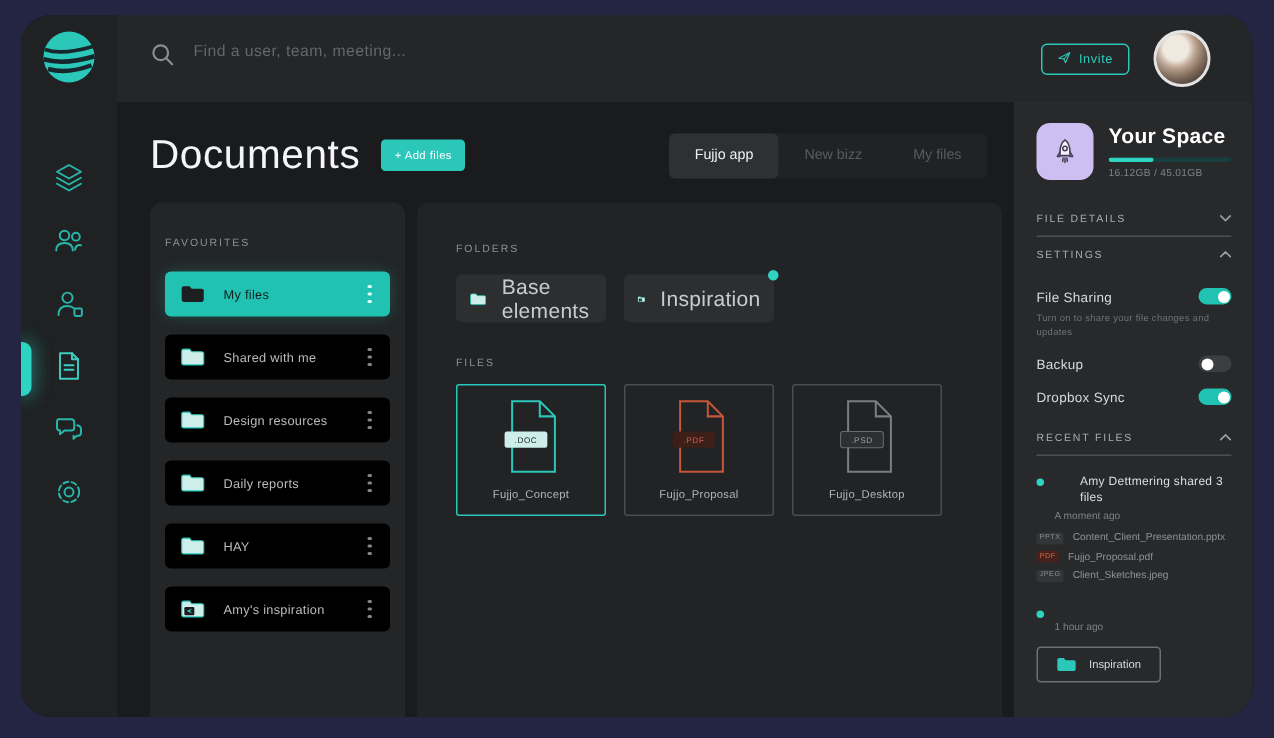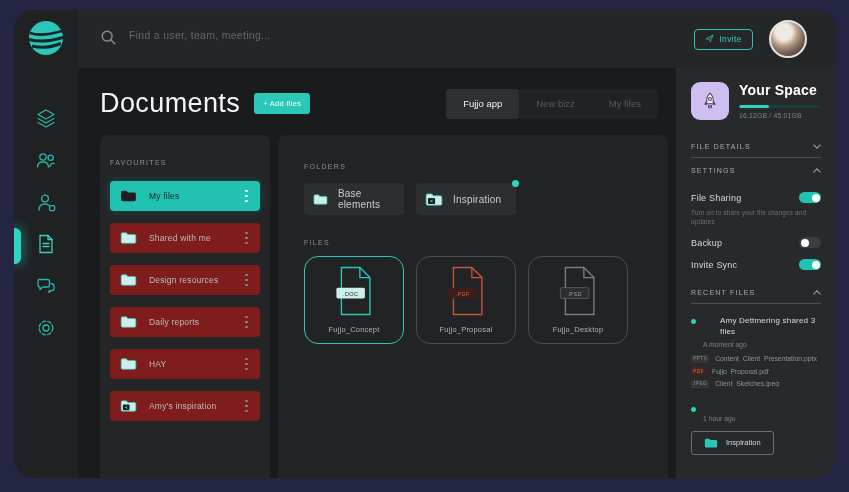--- a/index.html
+++ b/index.html
@@ -33,38 +33,38 @@
   .add-btn{margin-left:14px;background:#2bc7b9;color:#fdfefe;font-size:7.5px;letter-spacing:.3px;padding:6px 9px;border-radius:3px;border:none;cursor:pointer}
   .tabs{margin-left:auto;background:#202224;border-radius:4px;display:flex;height:30px;align-items:stretch}
   .tab{font-size:9.5px;color:#595c5f;display:flex;align-items:center;padding:0 17px;cursor:pointer;border-radius:4px}
   .tab.active{background:#2e3032;color:#f0f1f2}
 
   .panels{display:flex;gap:8px;margin:16px 8px 0 22px;flex:1;min-height:0}
   .sec-label{font-size:7px;color:#8d9093;letter-spacing:1.3px}
 
   
   .fav-panel{width:170px;background:#232527;border-radius:8px 8px 0 0;padding:16px 10px 0;flex-shrink:0}
-  .fav-row{height:30px;background:#7f1d1d;border-radius:4px;display:flex;align-items:center;padding:0 9px 0 10px;margin-top:12px;cursor:pointer}
+  .fav-row{height:30px;background:#000000;border-radius:4px;display:flex;align-items:center;padding:0 9px 0 10px;margin-top:12px;cursor:pointer}
   .fav-row.active{background:#21c2b2;box-shadow:0 0 10px rgba(33,194,178,.25)}
   .fav-label{font-size:8.5px;color:#b9bcbe;margin-left:12px;letter-spacing:.2px}
   .fav-row.active .fav-label{color:#15211f}
   .kebab{margin-left:auto;display:flex;flex-direction:column;gap:2.4px;padding:3px;cursor:pointer}
   .kebab i{width:2.6px;height:2.6px;border-radius:50%;background:#85888b}
   .fav-row.active .kebab i{background:#e9fffc}
   .folder-svg{display:block}
 
   
   .files-panel{flex:1;background:#212325;border-radius:8px 8px 0 0;padding:20px 20px 0 26px;min-width:0;overflow:hidden}
   .folder-cards{display:flex;gap:12px;margin-top:10px}
   .folder-card{width:100px;height:32px;background:#2c2e30;border-radius:4px;display:flex;align-items:center;padding:0 9px;position:relative;cursor:pointer}
-  .folder-card .fav-label{margin-left:10px;font-size:10px;color:#c9cccd}
+  .folder-card .fav-label{margin-left:10px;font-size:14px;color:#c9cccd}
   .notif-dot{position:absolute;top:-3px;right:-3px;width:7px;height:7px;border-radius:50%;background:#2fd3c2}
   .files-label{display:block;margin-top:24px}
   .file-grid{display:flex;flex-wrap:wrap;gap:12px;margin-top:10px;width:324px}
-  .file-card{width:100px;height:88px;border:1px solid #4a4d50;border-radius:14px;display:flex;flex-direction:column;align-items:center;padding-top:8px;cursor:pointer;background:transparent}
+  .file-card{width:100px;height:88px;border:1px solid #4a4d50;border-radius:2px;display:flex;flex-direction:column;align-items:center;padding-top:8px;cursor:pointer;background:transparent}
   .file-card.selected{border:1.5px solid #2bc7b9}
   .file-name{font-size:7.5px;color:#b2b5b7;margin-top:auto;margin-bottom:9px;letter-spacing:.2px}
 
   
   .right-panel{width:159px;background:#28292b;flex-shrink:0;padding:12px 14px 0 15px;overflow:hidden}
   .space-row{display:flex;gap:10px;align-items:flex-start;margin-top:2px}
   .rocket-tile{width:38px;height:38px;border-radius:9px;background:#cfbef2;display:flex;align-items:center;justify-content:center;flex-shrink:0}
   .space-info{flex:1;min-width:0}
   .space-title{font-size:14px;color:#ffffff;font-weight:bold;letter-spacing:.2px}
   .progress{height:3px;background:#14494733;border:0;border-radius:2px;margin-top:7px;background:#163f3e;overflow:hidden}
@@ -381,21 +381,21 @@
           <div class="caption">Turn on to share your file changes and updates</div>
 
           <div class="setting-row">
             <span class="setting-label">Backup</span>
             <span class="toggle off">
                 <span class="knob"></span>
               </span>
           </div>
 
           <div class="setting-row">
-            <span class="setting-label">Invite Sync</span>
+            <span class="setting-label">Dropbox Sync</span>
             <span class="toggle on">
                 <span class="knob"></span>
               </span>
           </div>
 
           <div class="collapse-row" style="margin-top:10px">
             <span>RECENT FILES</span>
             <span class="chev">
               <svg viewBox="0 0 10 6" width="8" height="5">
                   <polyline points="1,5 5,1 9,5"></polyline>

